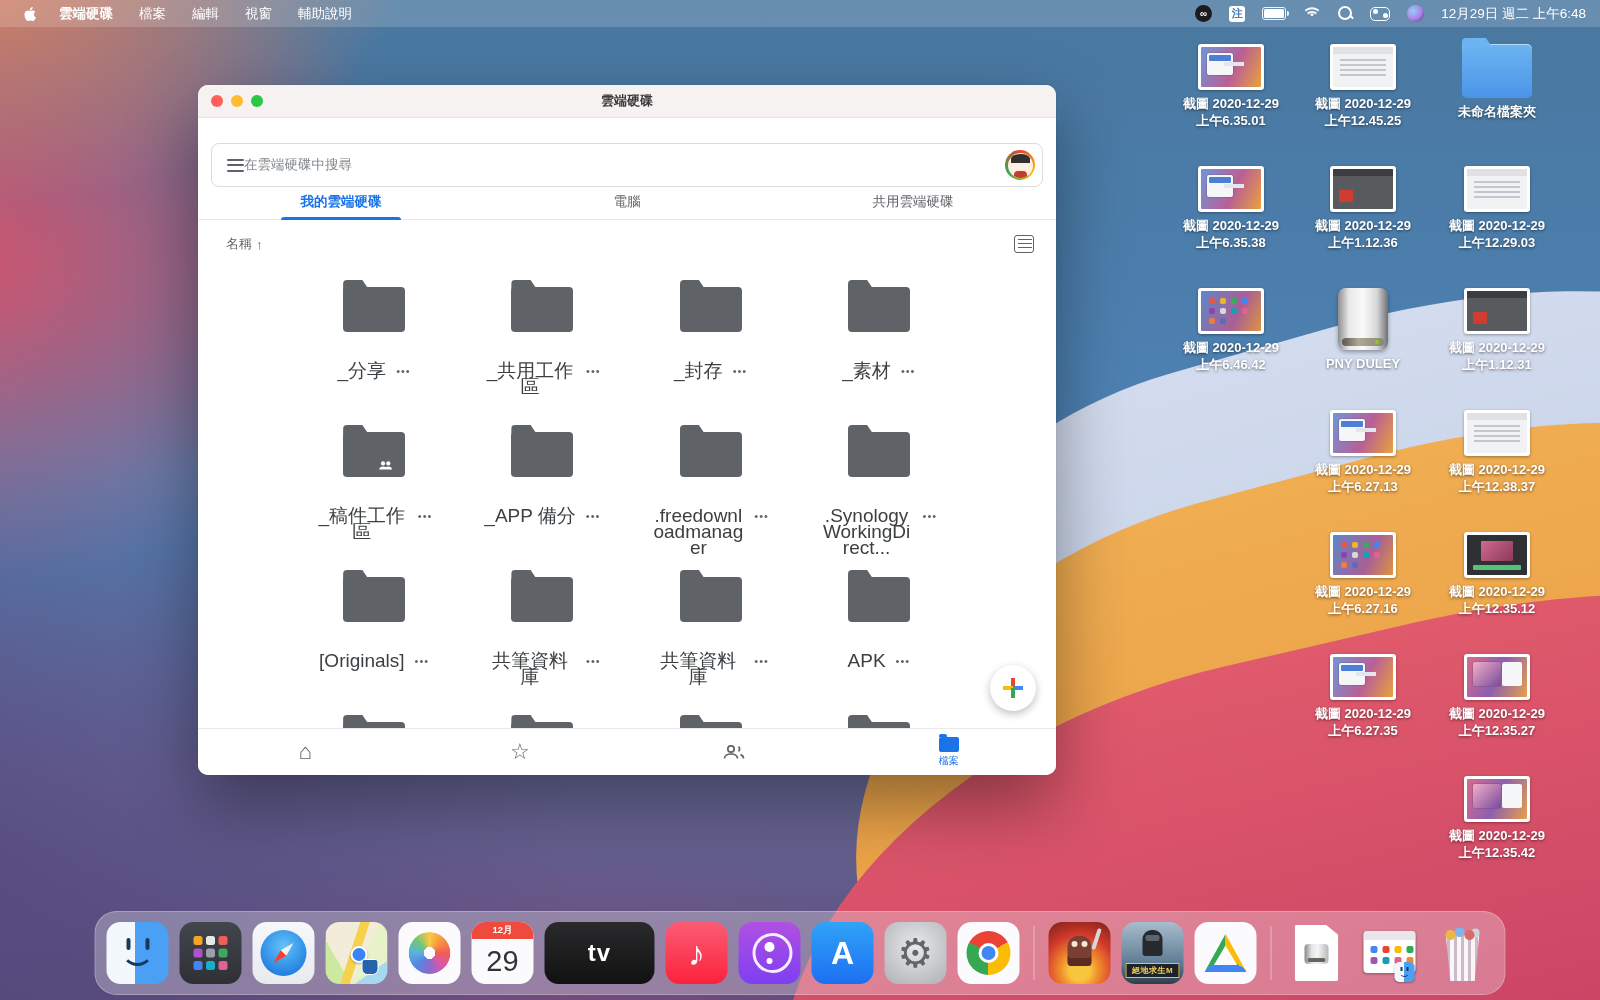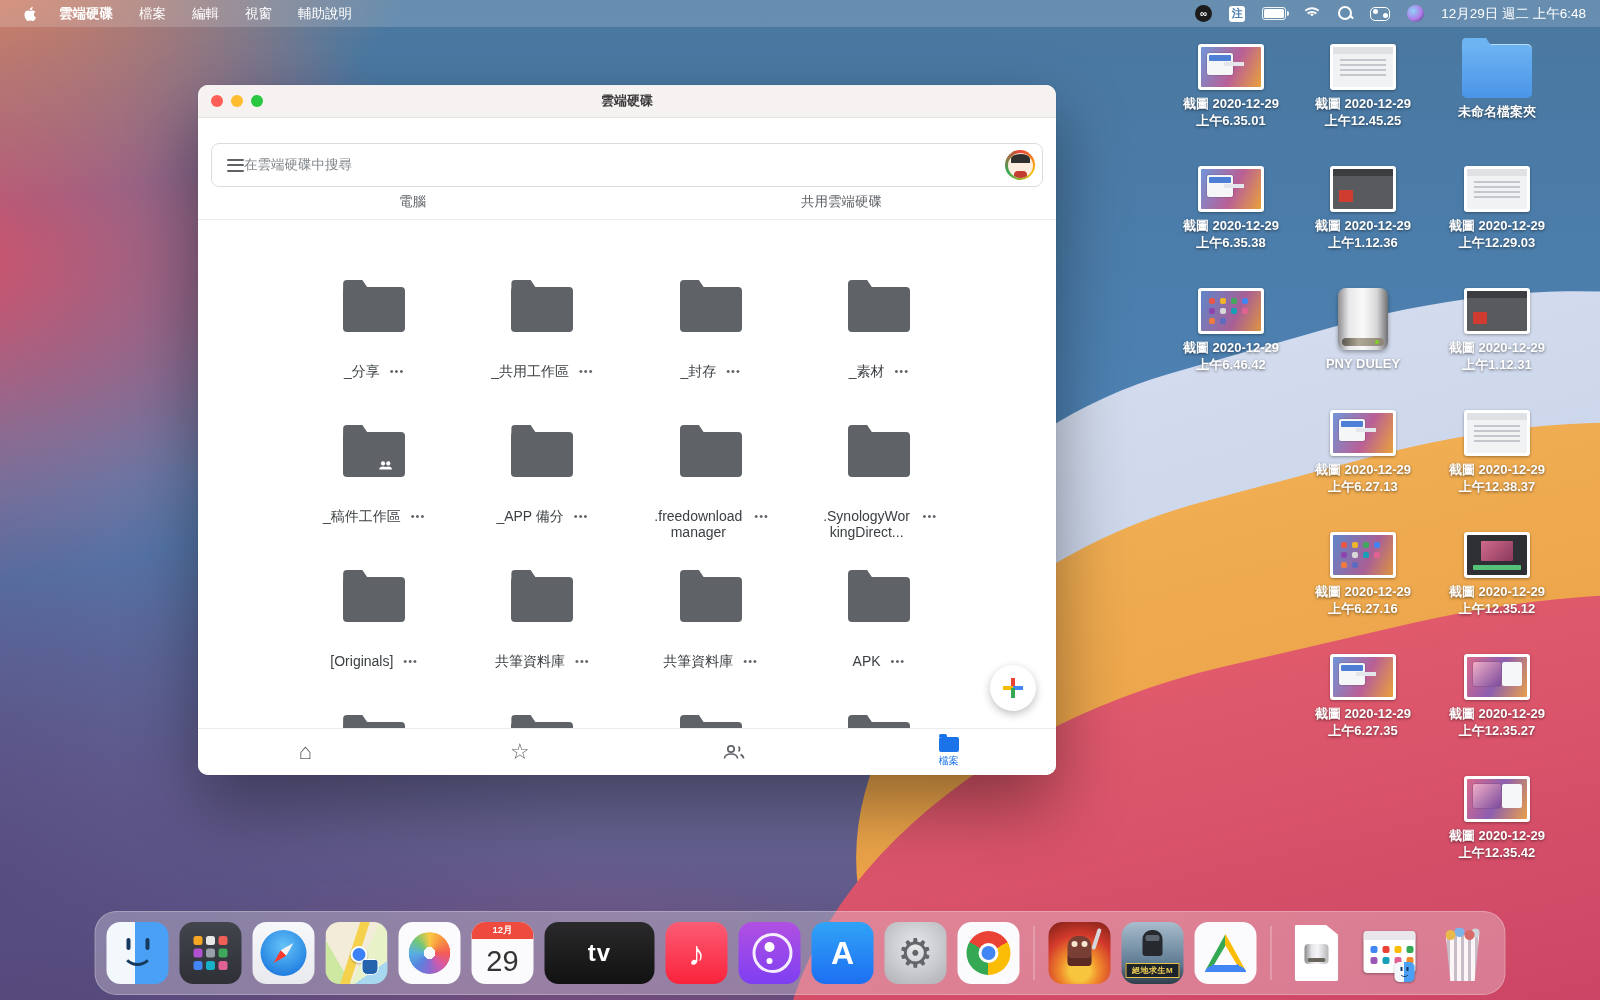--- a/index.html
+++ b/index.html
@@ -96,21 +96,21 @@
     box-shadow:0 4px 0 #5f6368, 0 8px 0 #5f6368;}
 
   .grid{position:absolute;left:92px;right:93px;top:193px;bottom:46px;overflow:hidden;
     display:grid;grid-template-columns:repeat(4,1fr);grid-auto-rows:145px;align-content:start;}
   .cell{display:flex;flex-direction:column;align-items:center;}
   .gfolder{margin-top:9px;width:62px;height:45px;background:#5f6368;border-radius:4px;position:relative;}
   .gfolder::before{content:"";position:absolute;top:-7px;left:0;width:26px;height:10px;background:#5f6368;
     border-radius:4px 4px 0 0;clip-path:polygon(0 0,74% 0,100% 100%,0 100%);}
   .gfolder svg{position:absolute;right:12px;bottom:7px;}
   .label-row{margin-top:31px;display:flex;align-items:flex-start;gap:10px;max-width:150px;}
-  .drive-label{font-size:14px;color:#3c4043;max-width:92px;text-align:center;word-break:break-all;line-height:16px;}
+  .drive-label{font-size:19px;color:#3c4043;max-width:92px;text-align:center;word-break:break-all;line-height:16px;}
   .more-dots{font-size:11px;color:#5f6368;letter-spacing:1px;line-height:16px;}
 
   .fab{position:absolute;left:792px;top:580px;width:46px;height:46px;border-radius:50%;background:#fff;
     box-shadow:0 3px 8px rgba(0,0,0,.25);display:flex;align-items:center;justify-content:center;}
   .fab-plus{position:relative;width:20px;height:20px;}
   .fab-plus span{position:absolute;}
   .fab-plus .p-top{left:8px;top:0;width:4px;height:10px;background:#ea4335;}
   .fab-plus .p-bottom{left:8px;bottom:0;width:4px;height:10px;background:#34a853;}
   .fab-plus .p-left{left:0;top:8px;width:10px;height:4px;background:#fbbc05;}
   .fab-plus .p-right{right:0;top:8px;width:10px;height:4px;background:#4285f4;}
@@ -457,24 +457,32 @@
         <span></span>
         <span></span>
       </span>
     <span class="search-ph">在雲端硬碟中搜尋</span>
     <span class="avatar">
         <span class="avatar-face"></span>
       </span>
   </div>
 
   <div class="tabs" id="driveTabs">
+      <div class="tab active">我的雲端硬碟</div>
       <div class="tab">電腦</div>
       <div class="tab">共用雲端硬碟</div>
     </div>
 
+  <div class="sortrow">
+    <span class="sortname">
+      <span>名稱</span>
+      <span>↑</span>
+    </span>
+    <span class="viewtoggle"></span>
+  </div>
 
   <div class="grid" id="driveGrid">
       <div class="cell">
         <div class="gfolder"></div>
         <div class="label-row">
           <span class="drive-label">_分享</span>
           <span class="more-dots">•••</span>
         </div>
       </div>
       <div class="cell">

